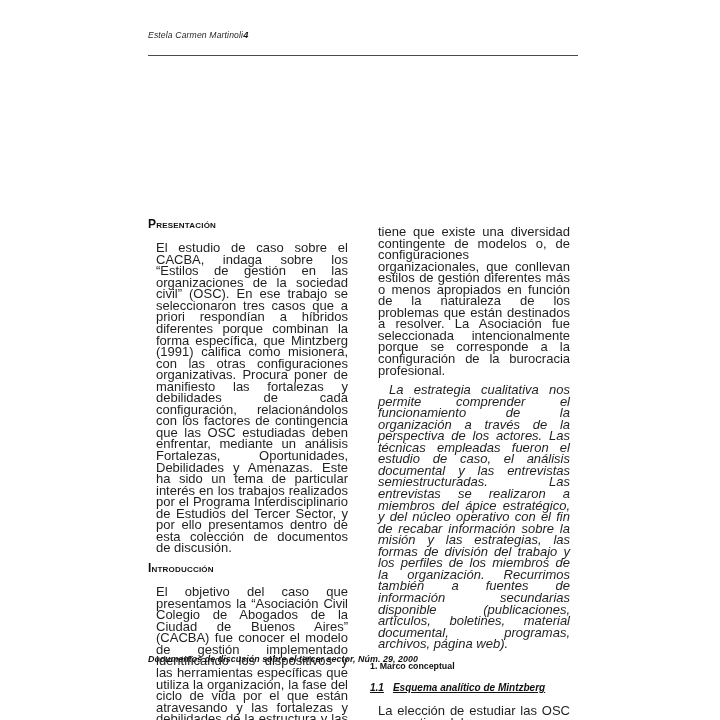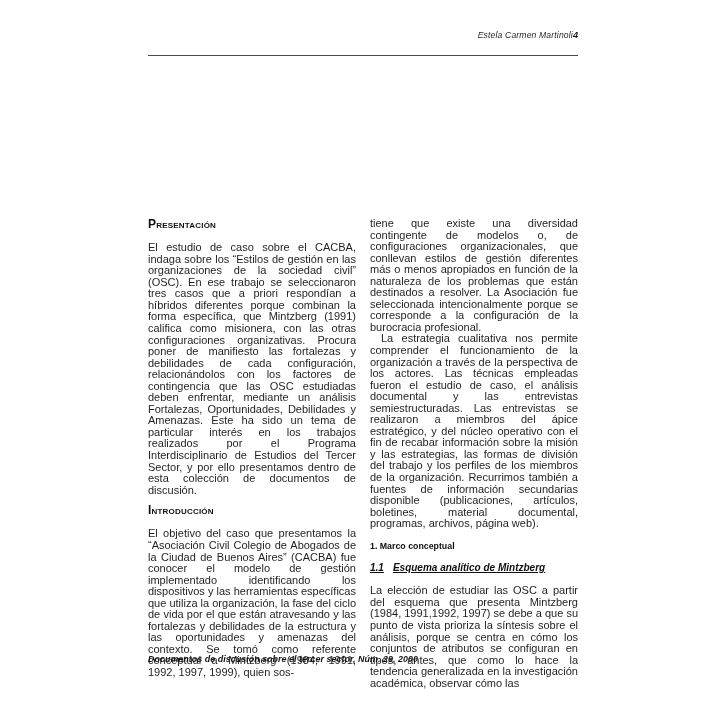--- a/index.html
+++ b/index.html
@@ -22,21 +22,21 @@
   }
 
   
   .running-head {
     position: absolute;
     left: 148px;
     top: 30px;
     width: 430px;
     display: flex;
     align-items: baseline;
-    justify-content: flex-end;
+    justify-content: flex-start;
   }
   .running-head-title {
     font-style: italic;
     font-size: 8.6px;
     letter-spacing: 0.15px;
     color: #262626;
     white-space: nowrap;
   }
   .running-head-folio {
     font-style: italic;
@@ -75,30 +75,31 @@
     letter-spacing: 0.2px;
     color: #101010;
     margin: 0 0 11px 0;
     line-height: 1.1;
   }
   .sec-head.spaced-above {
     margin-top: 8px;
   }
 
   p.body {
-    margin: 0;
-    font-size: 11px;
+    margin: 8px;
+    font-size: 13px;
     line-height: 11.55px;
     text-align: justify;
     text-justify: inter-word;
     color: #1f1f1f;
     hyphens: manual;
   }
   p.body + p.body {
     margin-top: 0;
+    font-style: italic;
   }
   p.body.indented {
     text-indent: 11px;
   }
 
   .sub-head-num {
     font-weight: bold;
     font-size: 8.8px;
     color: #101010;
     margin: 11px 0 11px 0;

